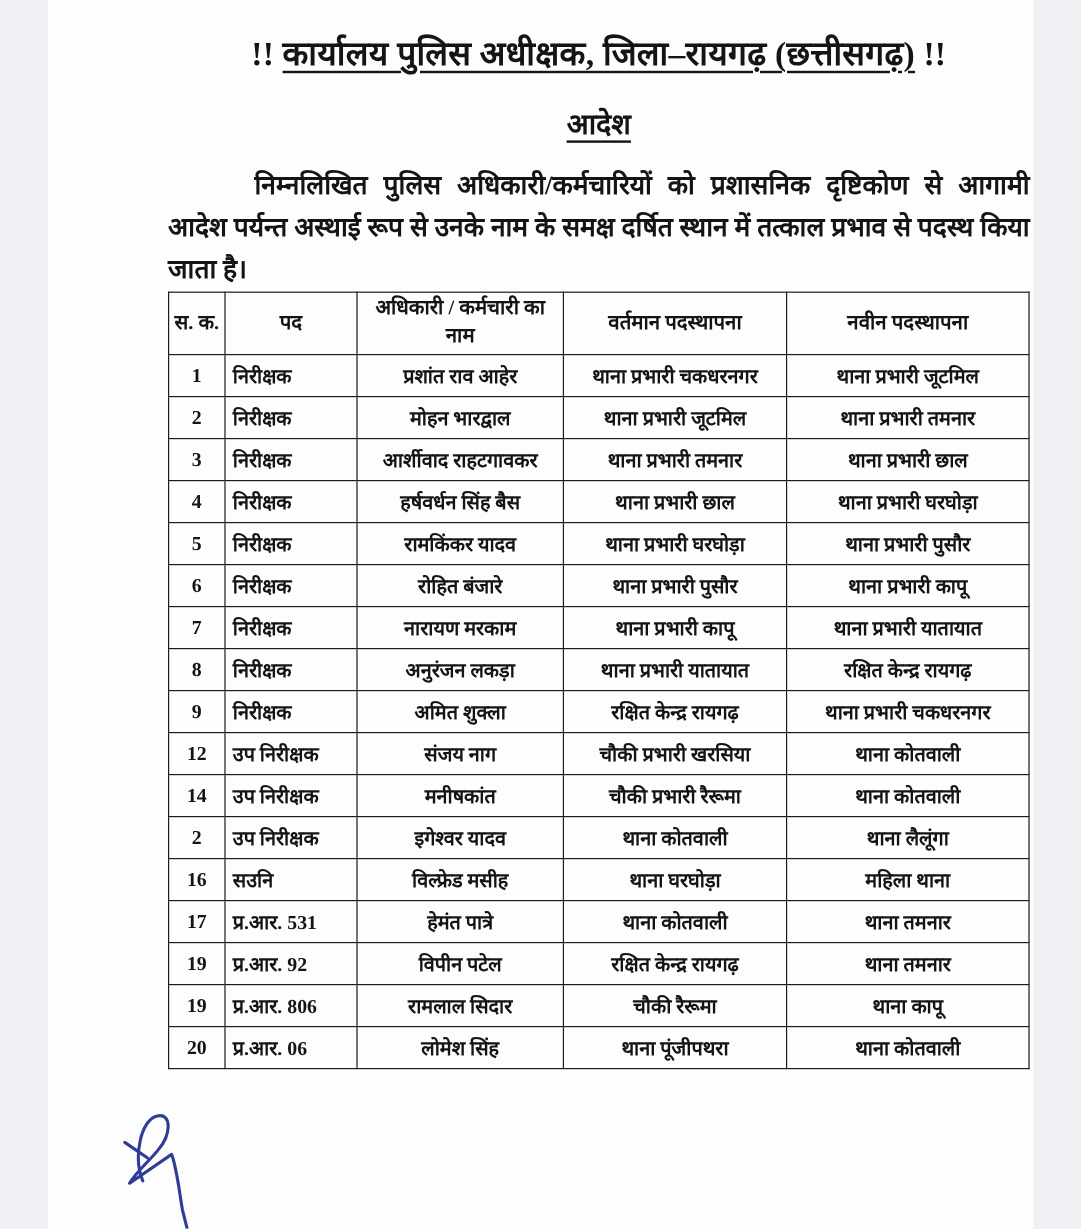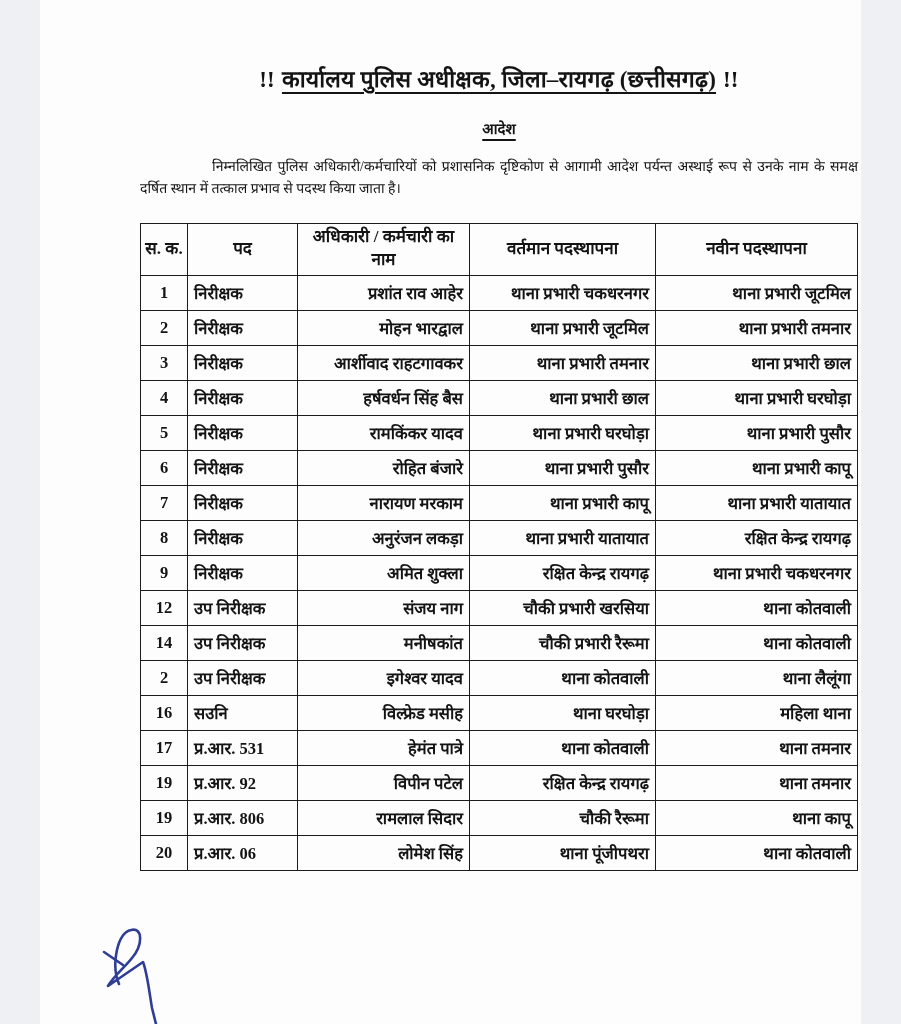--- a/index.html
+++ b/index.html
@@ -22,49 +22,48 @@
     left:40px;top:0;
     width:821px;height:1024px;
     background:var(--paper);
   }
   .content{
     position:relative;
     margin-left:100px;
     width:718px;
   }
   .title-line{
-    margin-top:62px;
+    margin-top:24px;
     text-align:center;
-    font-size:23px;
+    font-size:28px;
     font-weight:700;
     letter-spacing:.2px;
     white-space:nowrap;
   }
   .title-line .bang{margin:0 7px;text-decoration:none;}
   .underlined{
     text-decoration:underline;
     text-underline-offset:5px;
     text-decoration-thickness:1.5px;
   }
   .order-heading{
     margin-top:24px;
     text-align:center;
-    font-size:15px;
+    font-size:24px;
     font-weight:700;
   }
   .intro{
     margin-top:18px;
-    font-size:14px;
-    font-weight:400;
+    font-size:22px;
+    font-weight:700;
     line-height:1.6;
     text-align:justify;
     text-indent:72px;
   }
   table.transfer{
-    margin-top:22px;
     width:717px;
     border-collapse:collapse;
     table-layout:fixed;
   }
   table.transfer th, table.transfer td{
     border:1.6px solid var(--table-border);
     font-weight:600;
     overflow:hidden;
   }
   table.transfer th{
@@ -79,21 +78,21 @@
     height:35px;
     font-size:16.5px;
     vertical-align:middle;
     padding:1px 6px;
     white-space:nowrap;
   }
   th.w0{width:47px;} th.w1{width:110px;} th.w2{width:172px;}
   th.w3{width:186px;} th.w4{width:202px;}
   td.c0{text-align:center;padding:1px 2px;}
   td.c1{text-align:left;}
-  td.c2,td.c3,td.c4{text-align:right;padding-left:9px;}
+  td.c2,td.c3,td.c4{text-align:center;padding-left:9px;}
   .signature{
     position:absolute;
     left:56px;top:921px;
     width:78px;height:103px;
   }
   .signature svg{width:100%;height:100%;display:block;}
   .signature path{
     fill:none;
     stroke:var(--signature-ink);
     stroke-width:2.6;

